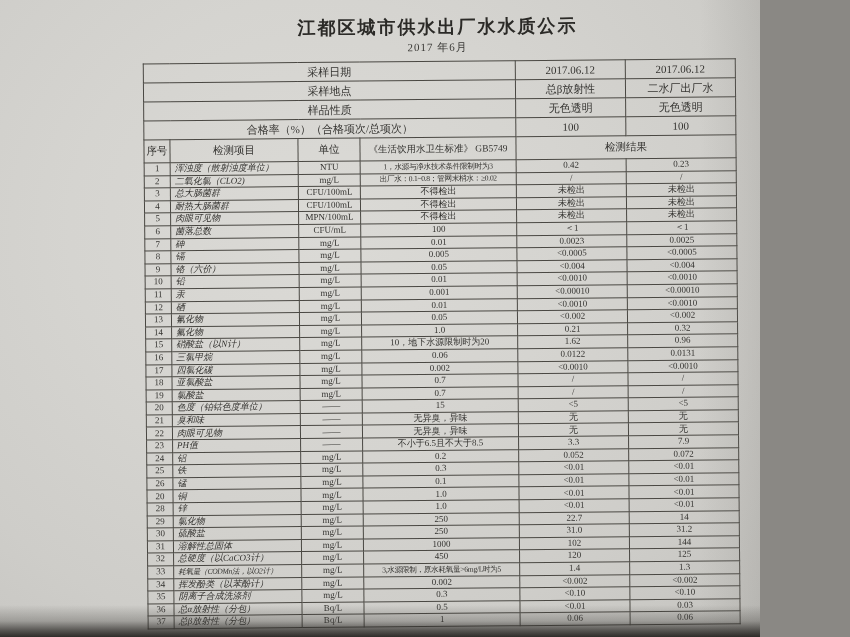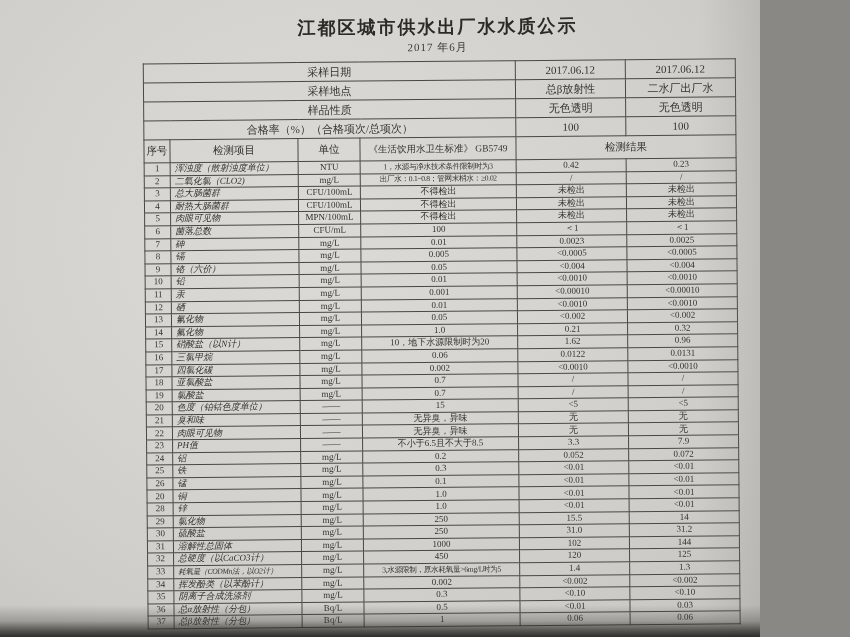--- a/index.html
+++ b/index.html
@@ -351,21 +351,21 @@
             <td>mg/L</td>
             <td>1.0</td>
             <td>&lt;0.01</td>
             <td>&lt;0.01</td>
           </tr>
           <tr class="data-row">
             <td>29</td>
             <td class="cell-left">氯化物</td>
             <td>mg/L</td>
             <td>250</td>
-            <td>15.5</td>
+            <td>22.7</td>
             <td>14</td>
           </tr>
           <tr class="data-row">
             <td>30</td>
             <td class="cell-left">硫酸盐</td>
             <td>mg/L</td>
             <td>250</td>
             <td>31.0</td>
             <td>31.2</td>
           </tr>

